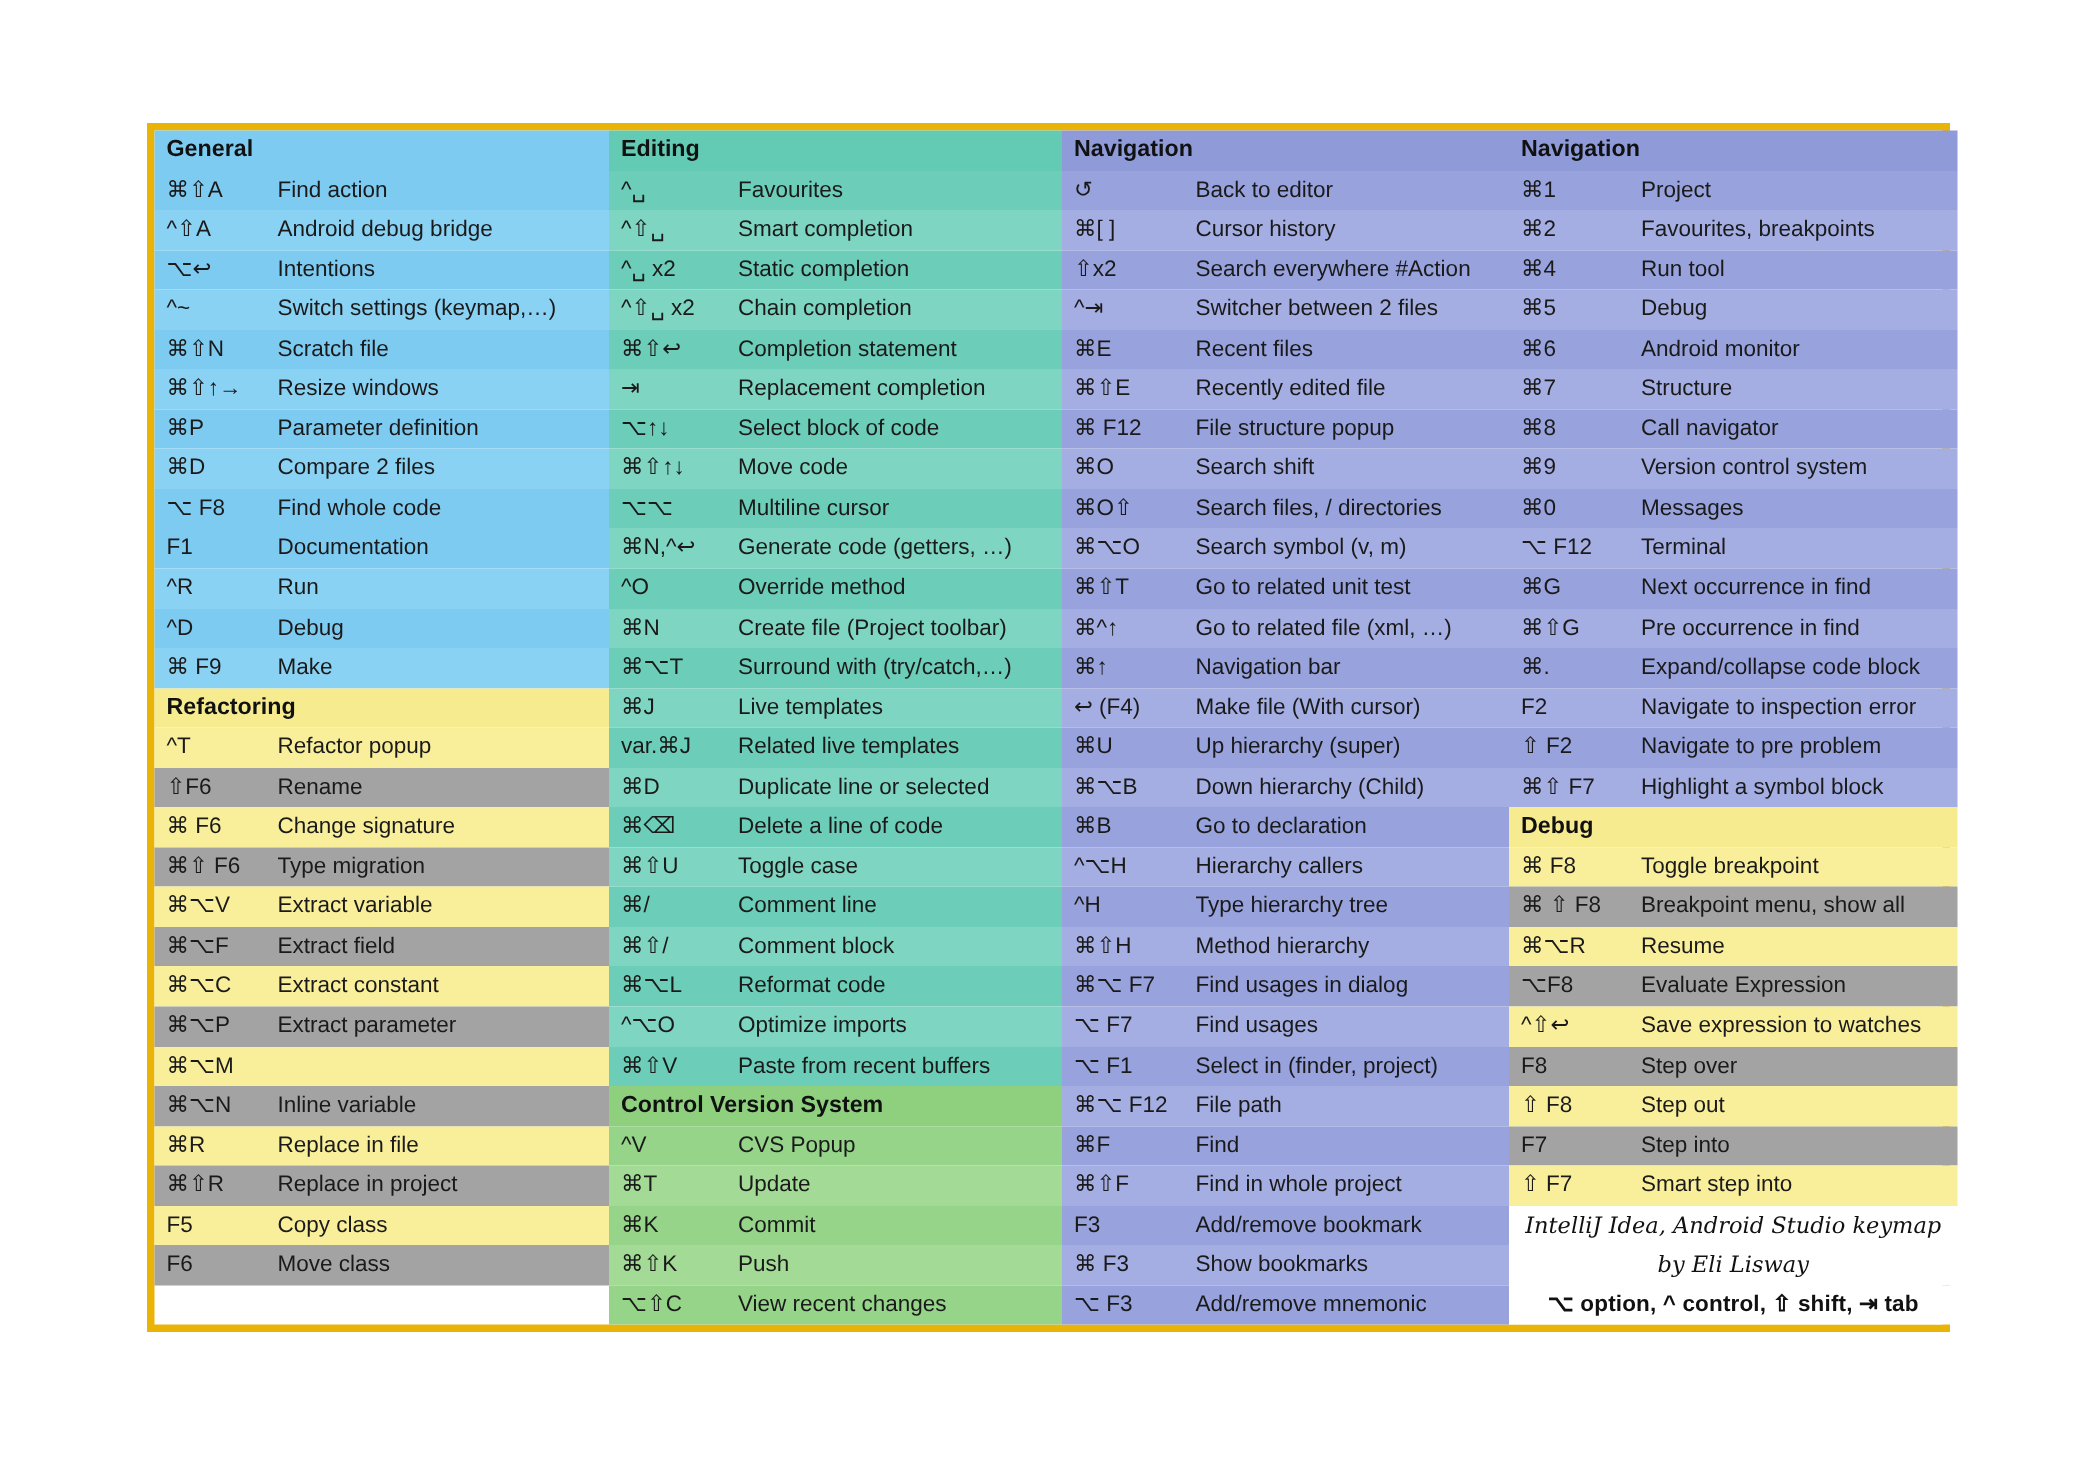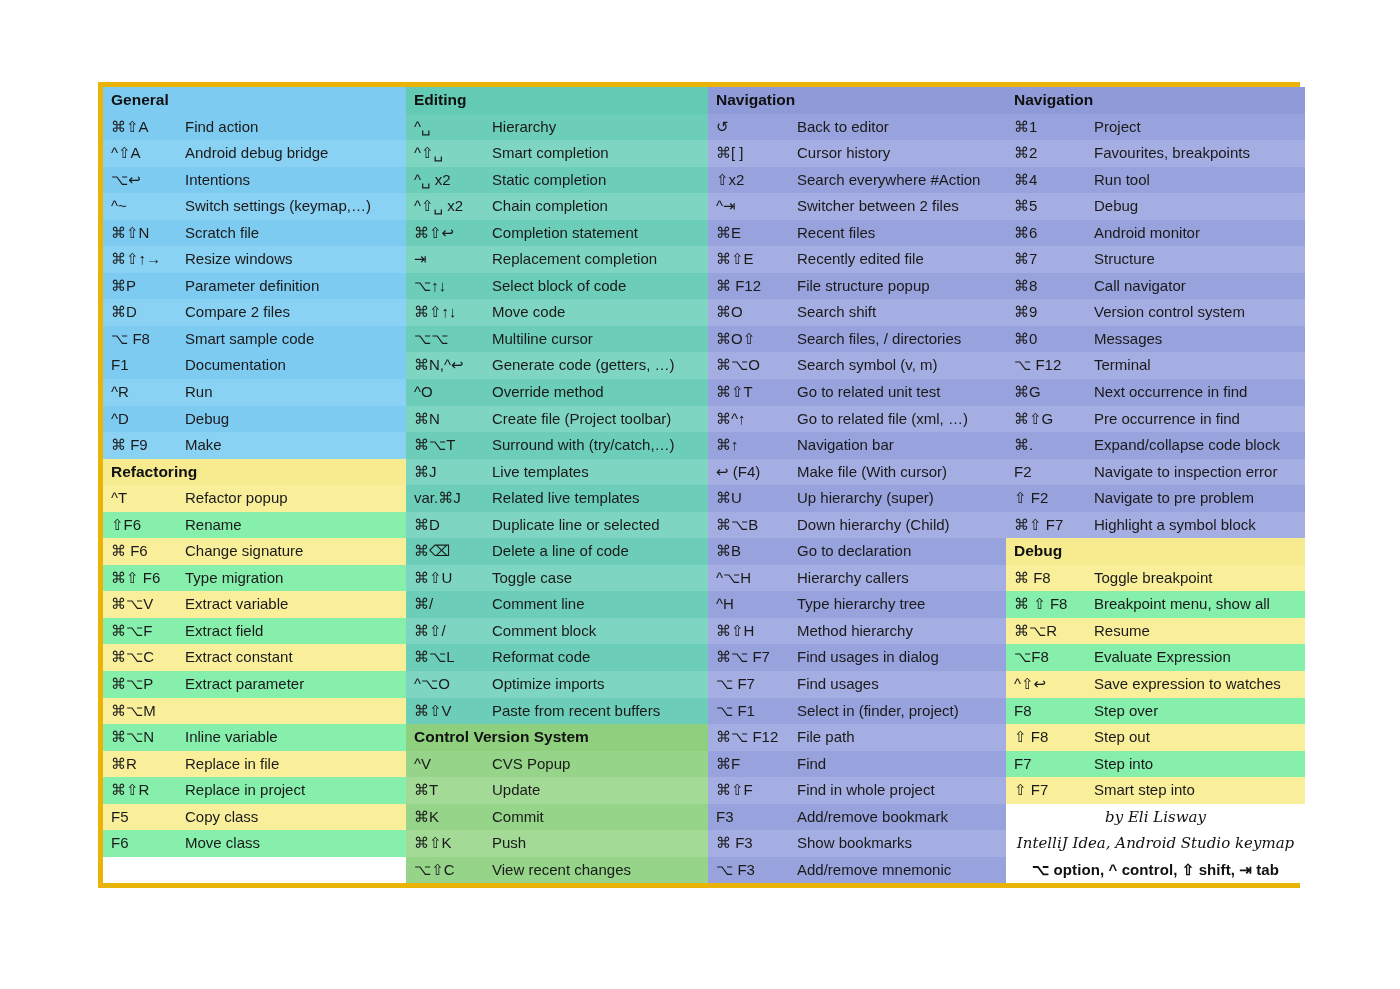--- a/index.html
+++ b/index.html
@@ -77,21 +77,21 @@
     white-space: nowrap;
   }
 
   
   .bg-blue-h   { background: #7ecbf2; }
   .bg-blue-a   { background: #7ecbf2; }
   .bg-blue-b   { background: #8ad2f4; }
 
   .bg-yellow-h { background: #f6eb8e; }
   .bg-yellow-a { background: #f9ef9b; }
-  .bg-yellow-b { background: #86efac; }
+  .bg-yellow-b { background: #a3a3a3; }
 
   .bg-teal-h   { background: #63cbb4; }
   .bg-teal-a   { background: #6ccdb8; }
   .bg-teal-b   { background: #7ed6c2; }
 
   .bg-green-h  { background: #8ed07e; }
   .bg-green-a  { background: #95d489; }
   .bg-green-b  { background: #a3db96; }
 
   .bg-purple-h { background: #8f9ad8; }
@@ -158,21 +158,21 @@
     <div class="row bg-blue-a">
         <span class="key">⌘P</span>
         <span class="desc">Parameter definition</span>
       </div>
     <div class="row bg-blue-b">
         <span class="key">⌘D</span>
         <span class="desc">Compare 2 files</span>
       </div>
     <div class="row bg-blue-a">
         <span class="key">⌥ F8</span>
-        <span class="desc">Smart sample code</span>
+        <span class="desc">Find whole code</span>
       </div>
     <div class="row bg-blue-a">
         <span class="key">F1</span>
         <span class="desc">Documentation</span>
       </div>
     <div class="row bg-blue-b">
         <span class="key">^R</span>
         <span class="desc">Run</span>
       </div>
     <div class="row bg-blue-a">
@@ -241,21 +241,21 @@
         <span class="key">F6</span>
         <span class="desc">Move class</span>
       </div>
   </div>
 
   <div class="col col-editing">
     <div class="hdr bg-teal-h">Editing</div>
 
     <div class="row bg-teal-a">
         <span class="key">^␣</span>
-        <span class="desc">Hierarchy</span>
+        <span class="desc">Favourites</span>
       </div>
     <div class="row bg-teal-b">
         <span class="key">^⇧␣</span>
         <span class="desc">Smart completion</span>
       </div>
     <div class="row bg-teal-a">
         <span class="key">^␣ x2</span>
         <span class="desc">Static completion</span>
       </div>
     <div class="row bg-teal-b">
@@ -584,18 +584,18 @@
       </div>
     <div class="row bg-yellow-b">
         <span class="key">F7</span>
         <span class="desc">Step into</span>
       </div>
     <div class="row bg-yellow-a">
         <span class="key">⇧ F7</span>
         <span class="desc">Smart step into</span>
       </div>
 
+    <div class="sig">IntelliJ Idea, Android Studio keymap</div>
     <div class="sig">by Eli Lisway</div>
-    <div class="sig">IntelliJ Idea, Android Studio keymap</div>
     <div class="legend">⌥ option, ^ control, ⇧ shift, ⇥ tab</div>
   </div>
 
 </div>
 
 </body></html>

